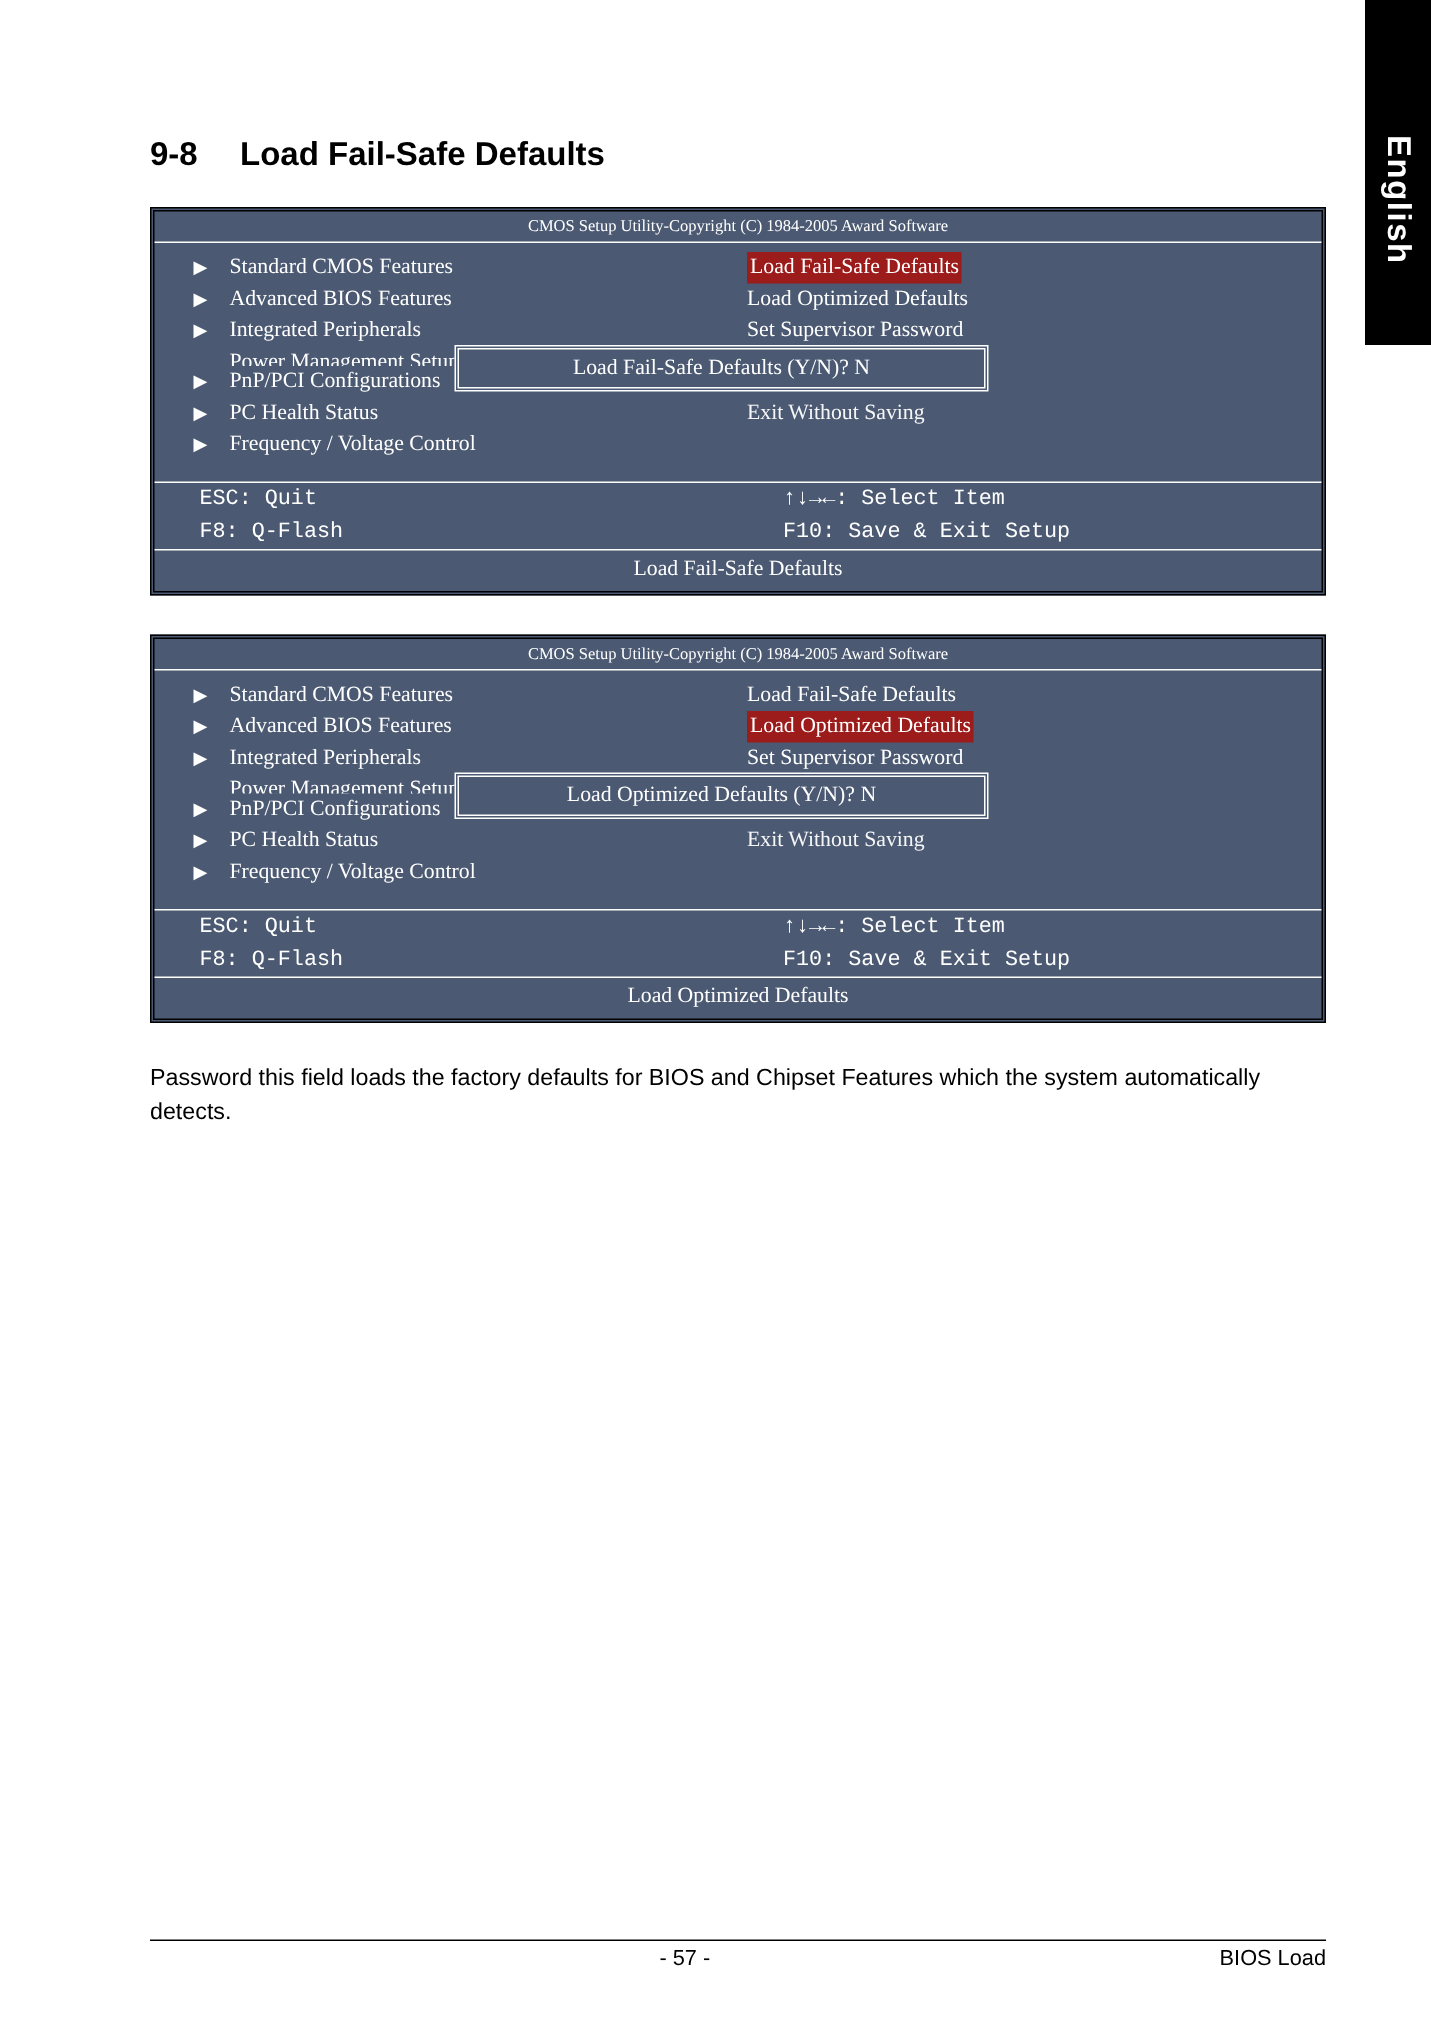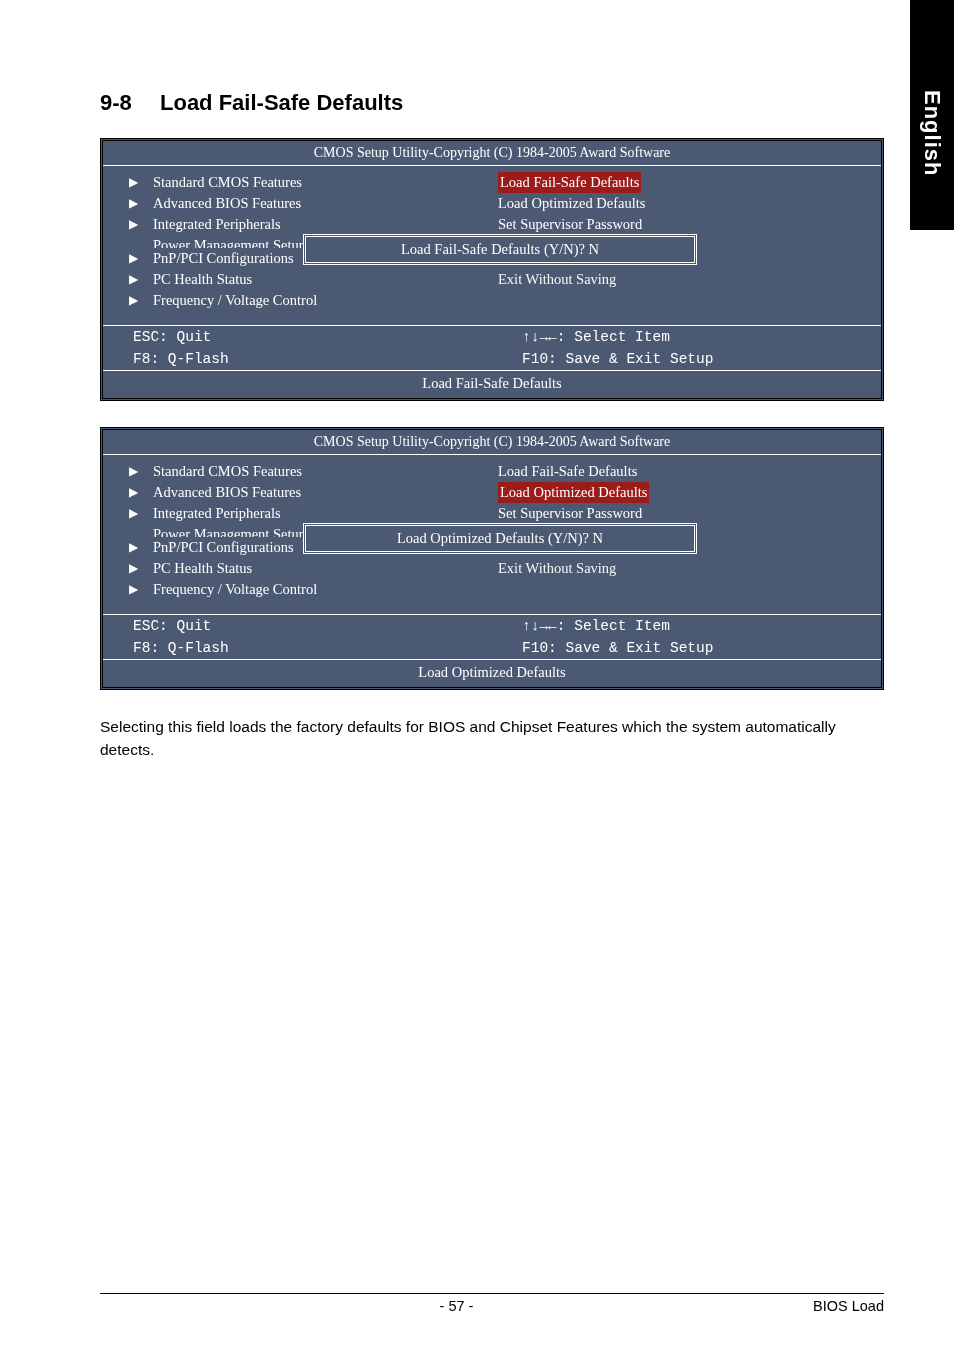--- a/index.html
+++ b/index.html
@@ -41,21 +41,21 @@
     background: #4b5a72;
     color: #fff;
     font-family: "Times New Roman", Times, serif;
     font-size: 14.5px;
     position: relative;
     margin-bottom: 26px;
   }
   .bios-title {
     text-align: center;
     padding: 4px 0;
-    font-size: 14px;
+    font-size: 11px;
     font-family: Liberation Serif, serif;
   }
   .bios-hr { border: none; border-top: 1px solid #fff; }
   .bios-cols {
     display: flex;
     min-height: 150px;
     position: relative;
   }
   .bios-col {
     width: 50%;
@@ -79,21 +79,21 @@
   }
   .cut-item {
     overflow: hidden;
     height: 13px;
     line-height: 1.45;
   }
   .prompt-box {
     position: absolute;
     left: 200px;
     top: 68px;
-    width: 394px;
+    width: 356px;
     border: 3px double #fff;
     background: #4b5a72;
     padding: 4px 10px;
     text-align: center;
     font-size: 14.5px;
     z-index: 5;
   }
   .bios-footer1 {
     display: flex;
     font-family: Liberation Mono, monospace;
@@ -207,20 +207,20 @@
       <div>↑↓→←: Select Item</div>
     </div>
     <div class="bios-footer1">
       <div>F8: Q-Flash</div>
       <div>F10: Save &amp; Exit Setup</div>
     </div>
     <hr class="bios-hr">
     <div class="bios-footer2">Load Optimized Defaults</div>
   </div>
 
-  <p class="body-text last">Selecting this field loads the factory defaults for BIOS and Chipset Features which the system automatically detects.</p>
+  <p class="body-text last">Password this field loads the factory defaults for BIOS and Chipset Features which the system automatically detects.</p>
 
   <div class="page-footer">
     <span></span>
     <span>- 57 -</span>
     <span>BIOS Load</span>
   </div>
 </div>
 
 </body></html>

